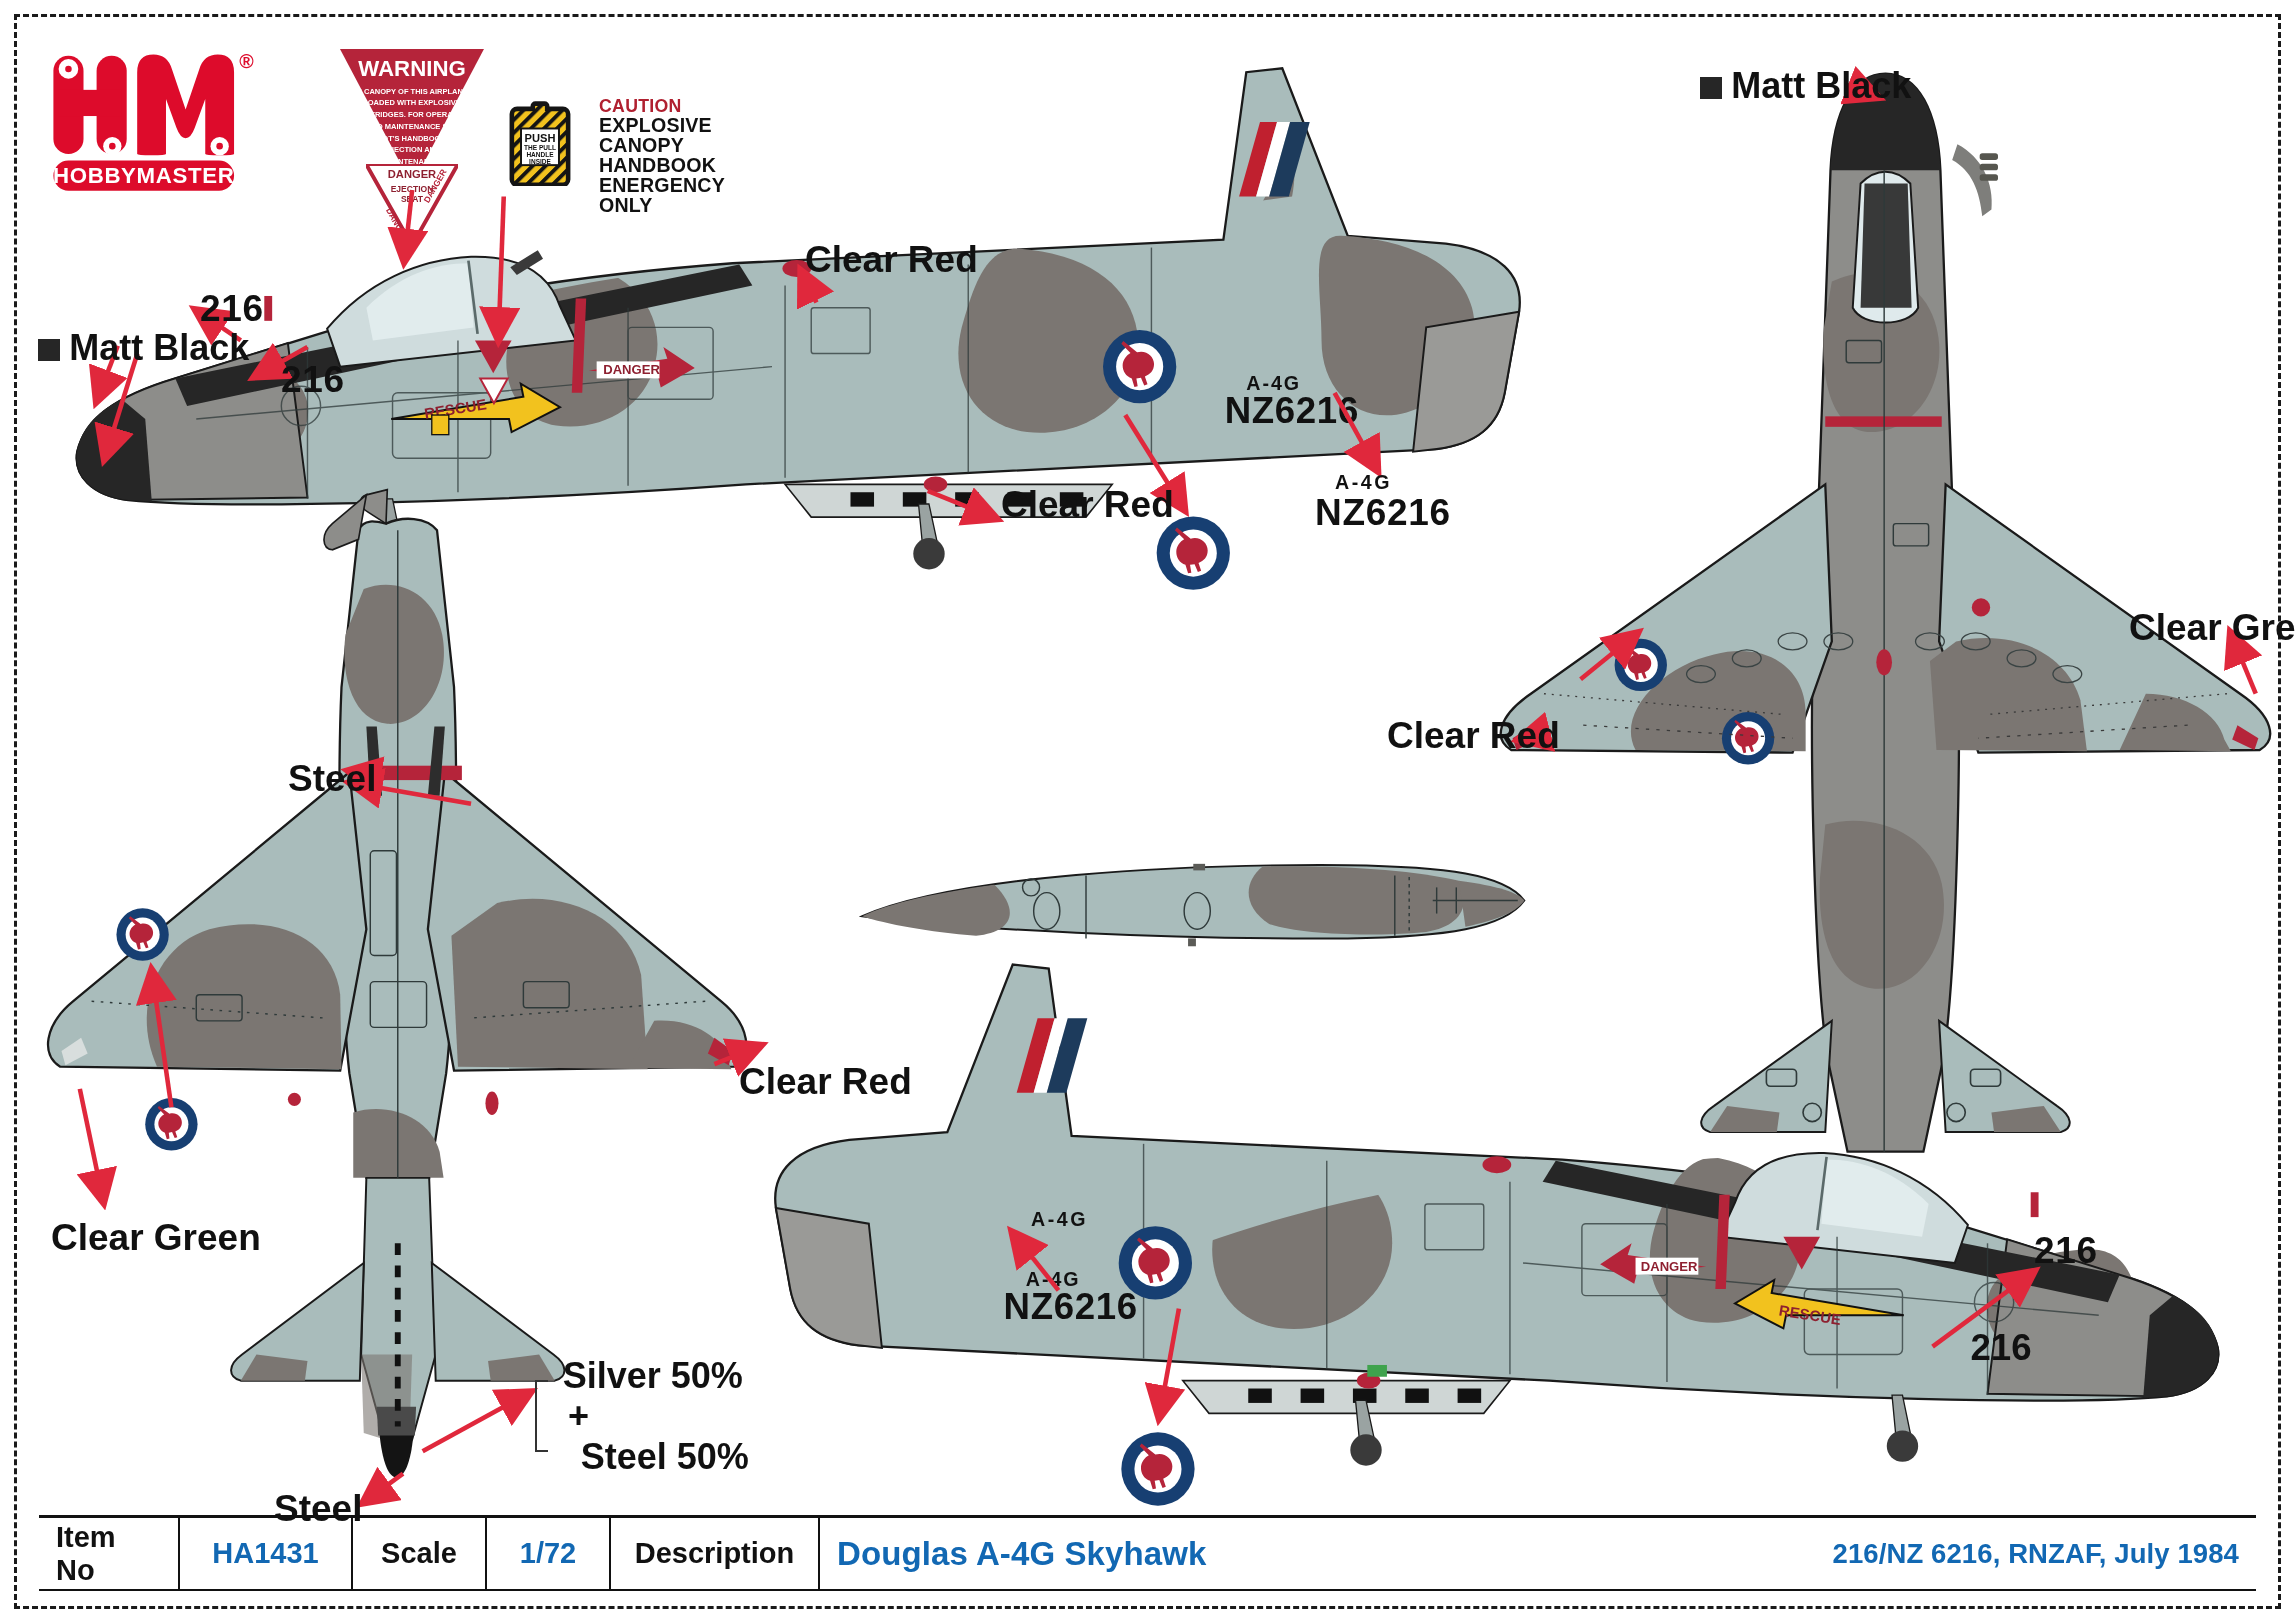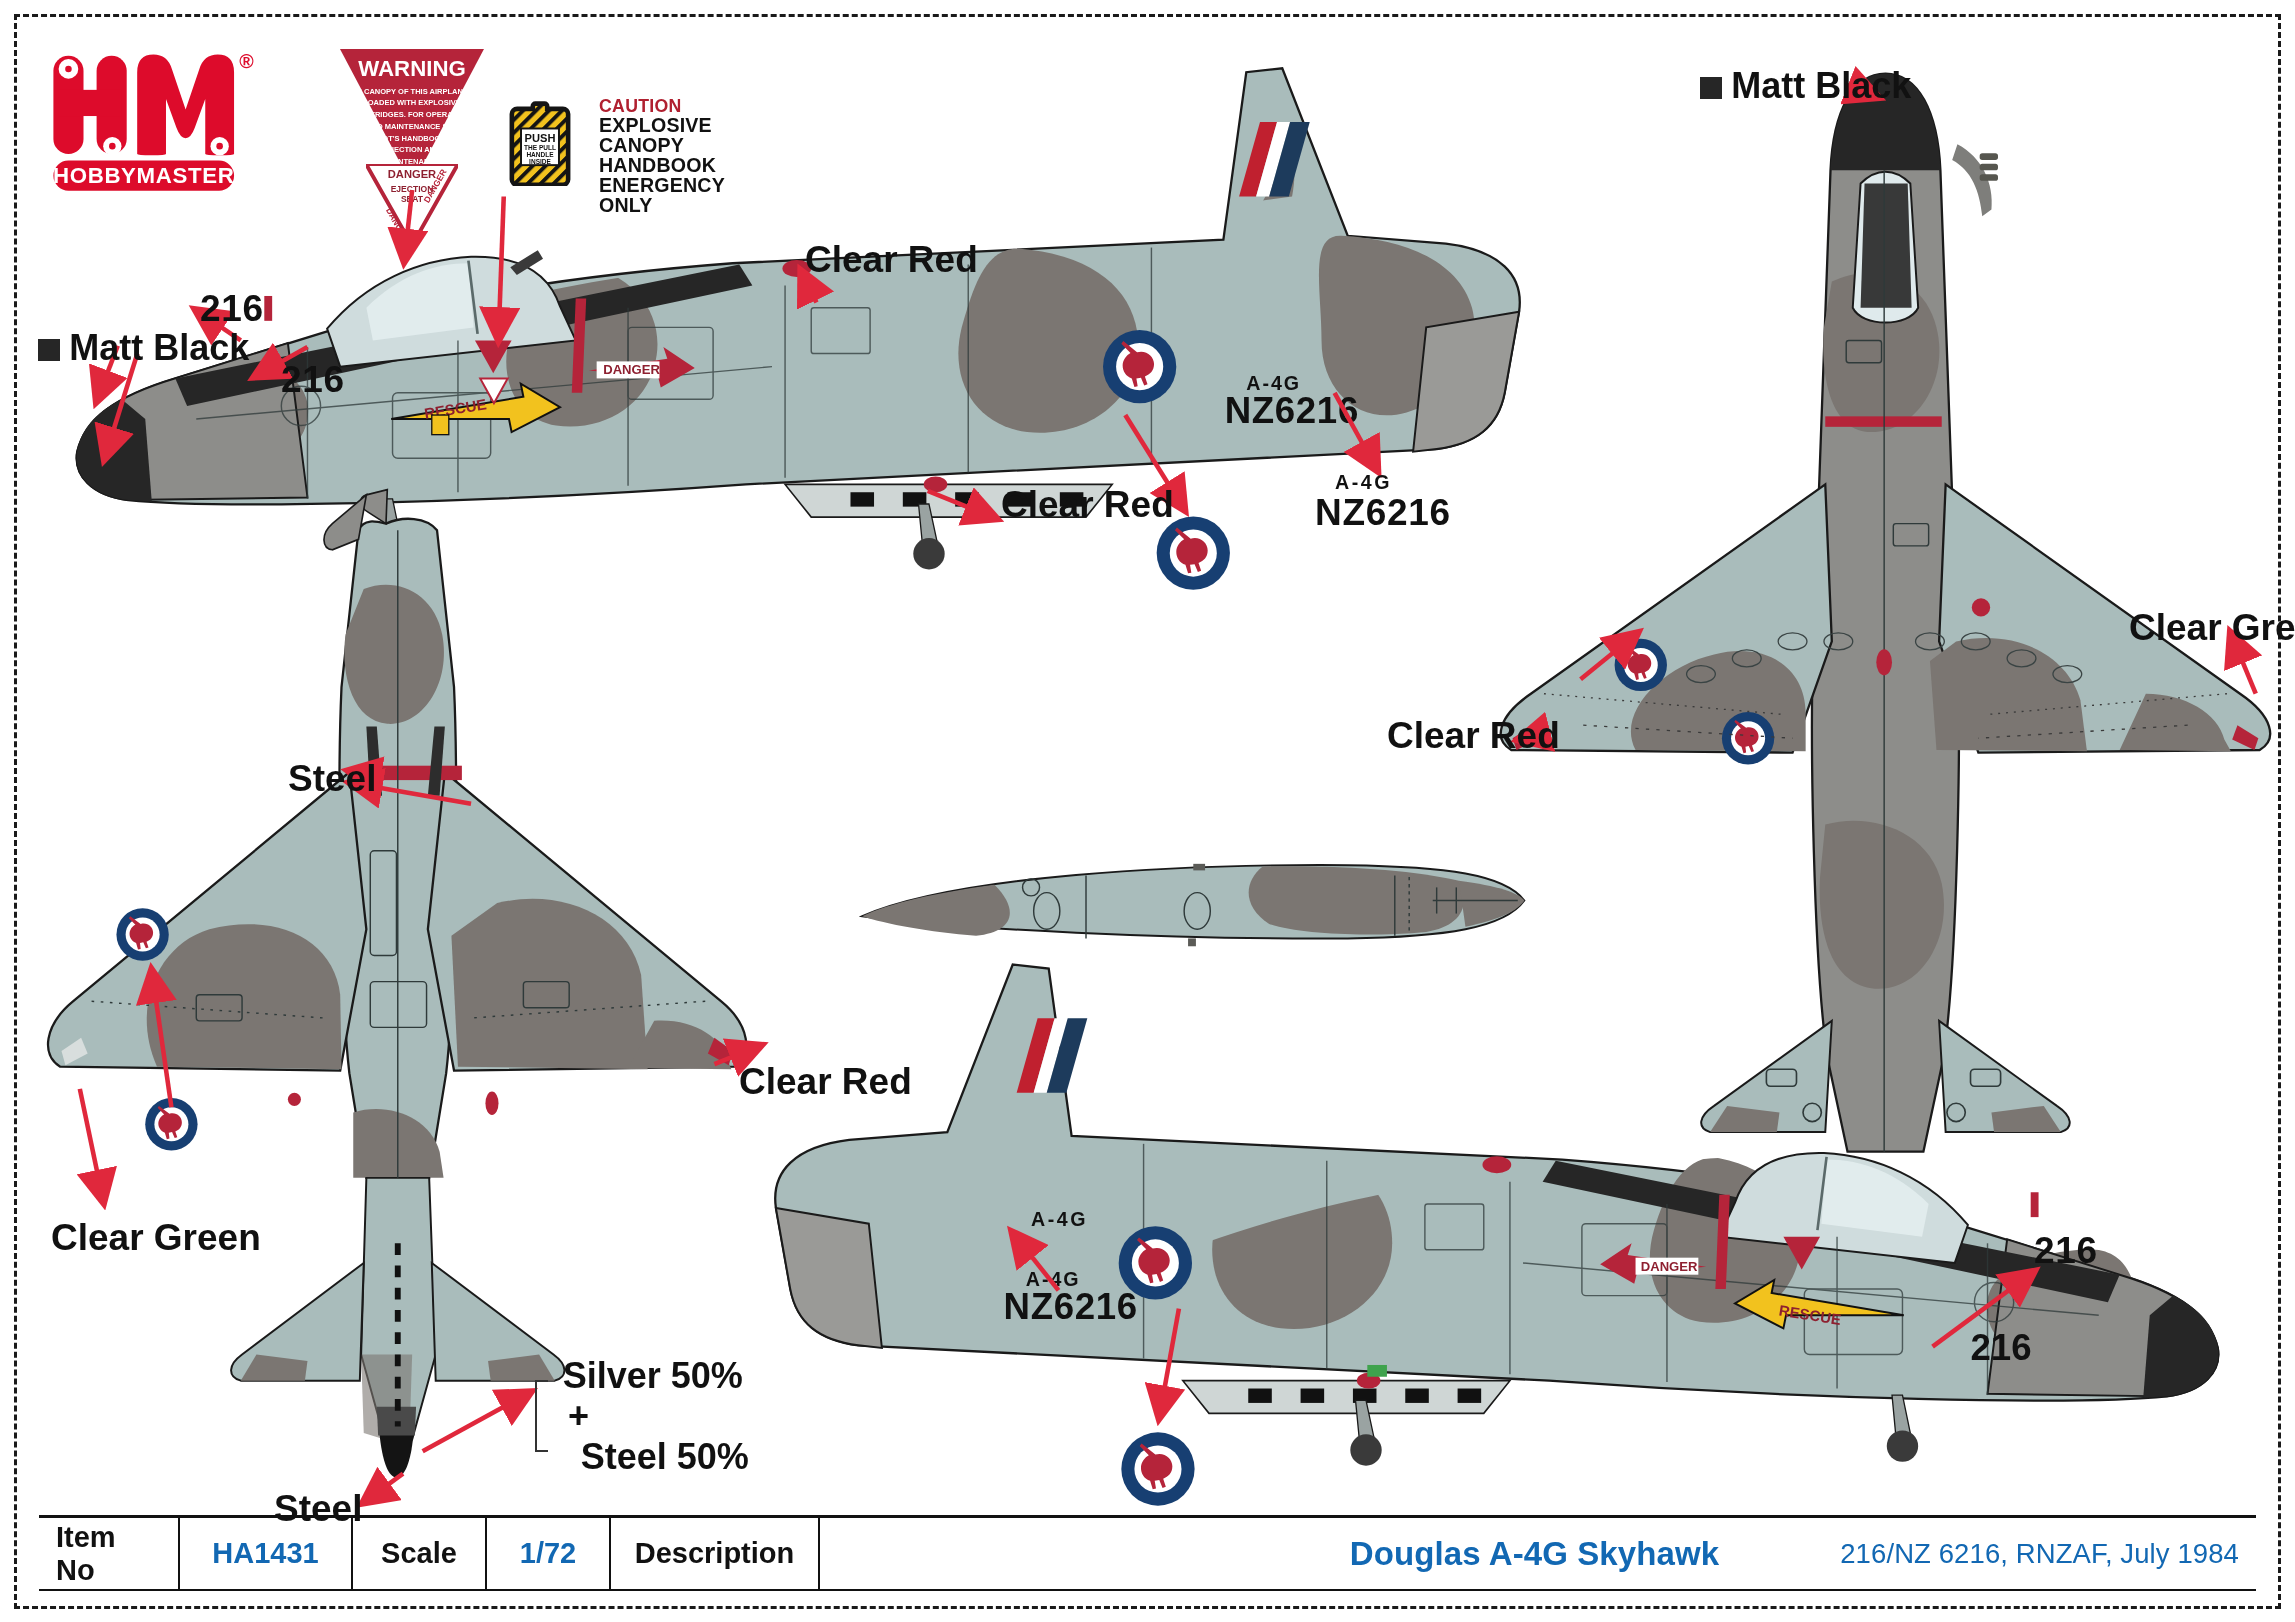--- a/index.html
+++ b/index.html
@@ -60,25 +60,25 @@
     border-right:2px solid #111; box-sizing:border-box; padding:0 17px;
     font-size:29px; font-weight:bold; color:#111;
   }
   .infobar .cell.val{color:#1268b3; font-weight:bold;}
   .infobar .cell.c-item{width:141px;}
   .infobar .cell.c-itemv{width:173px;}
   .infobar .cell.c-scale{width:134px;text-align:center;}
   .infobar .cell.c-scalev{width:124px;}
   .infobar .cell.c-desc{width:209px;}
   .infobar .cell.c-title{
-    border-right:none;justify-content:flex-end;padding-left:39px;flex:1;
+    border-right:none;justify-content:space-between;padding-left:17px;flex:1;
     font-size:33px;color:#1268b3;letter-spacing:0.1px;
   }
   .infobar .cell.c-title .sub{
-    font-size:27.5px;font-weight:normal;color:#1268b3;margin-left:121px;letter-spacing:0.1px;
+    font-size:27.5px;font-weight:bold;color:#1268b3;margin-left:121px;letter-spacing:0.1px;
   }
 </style>
 </head>
 <body>
 
 <div class="sheet">
 
   <div class="cut-border"></div>
 
   <div class="logo">

